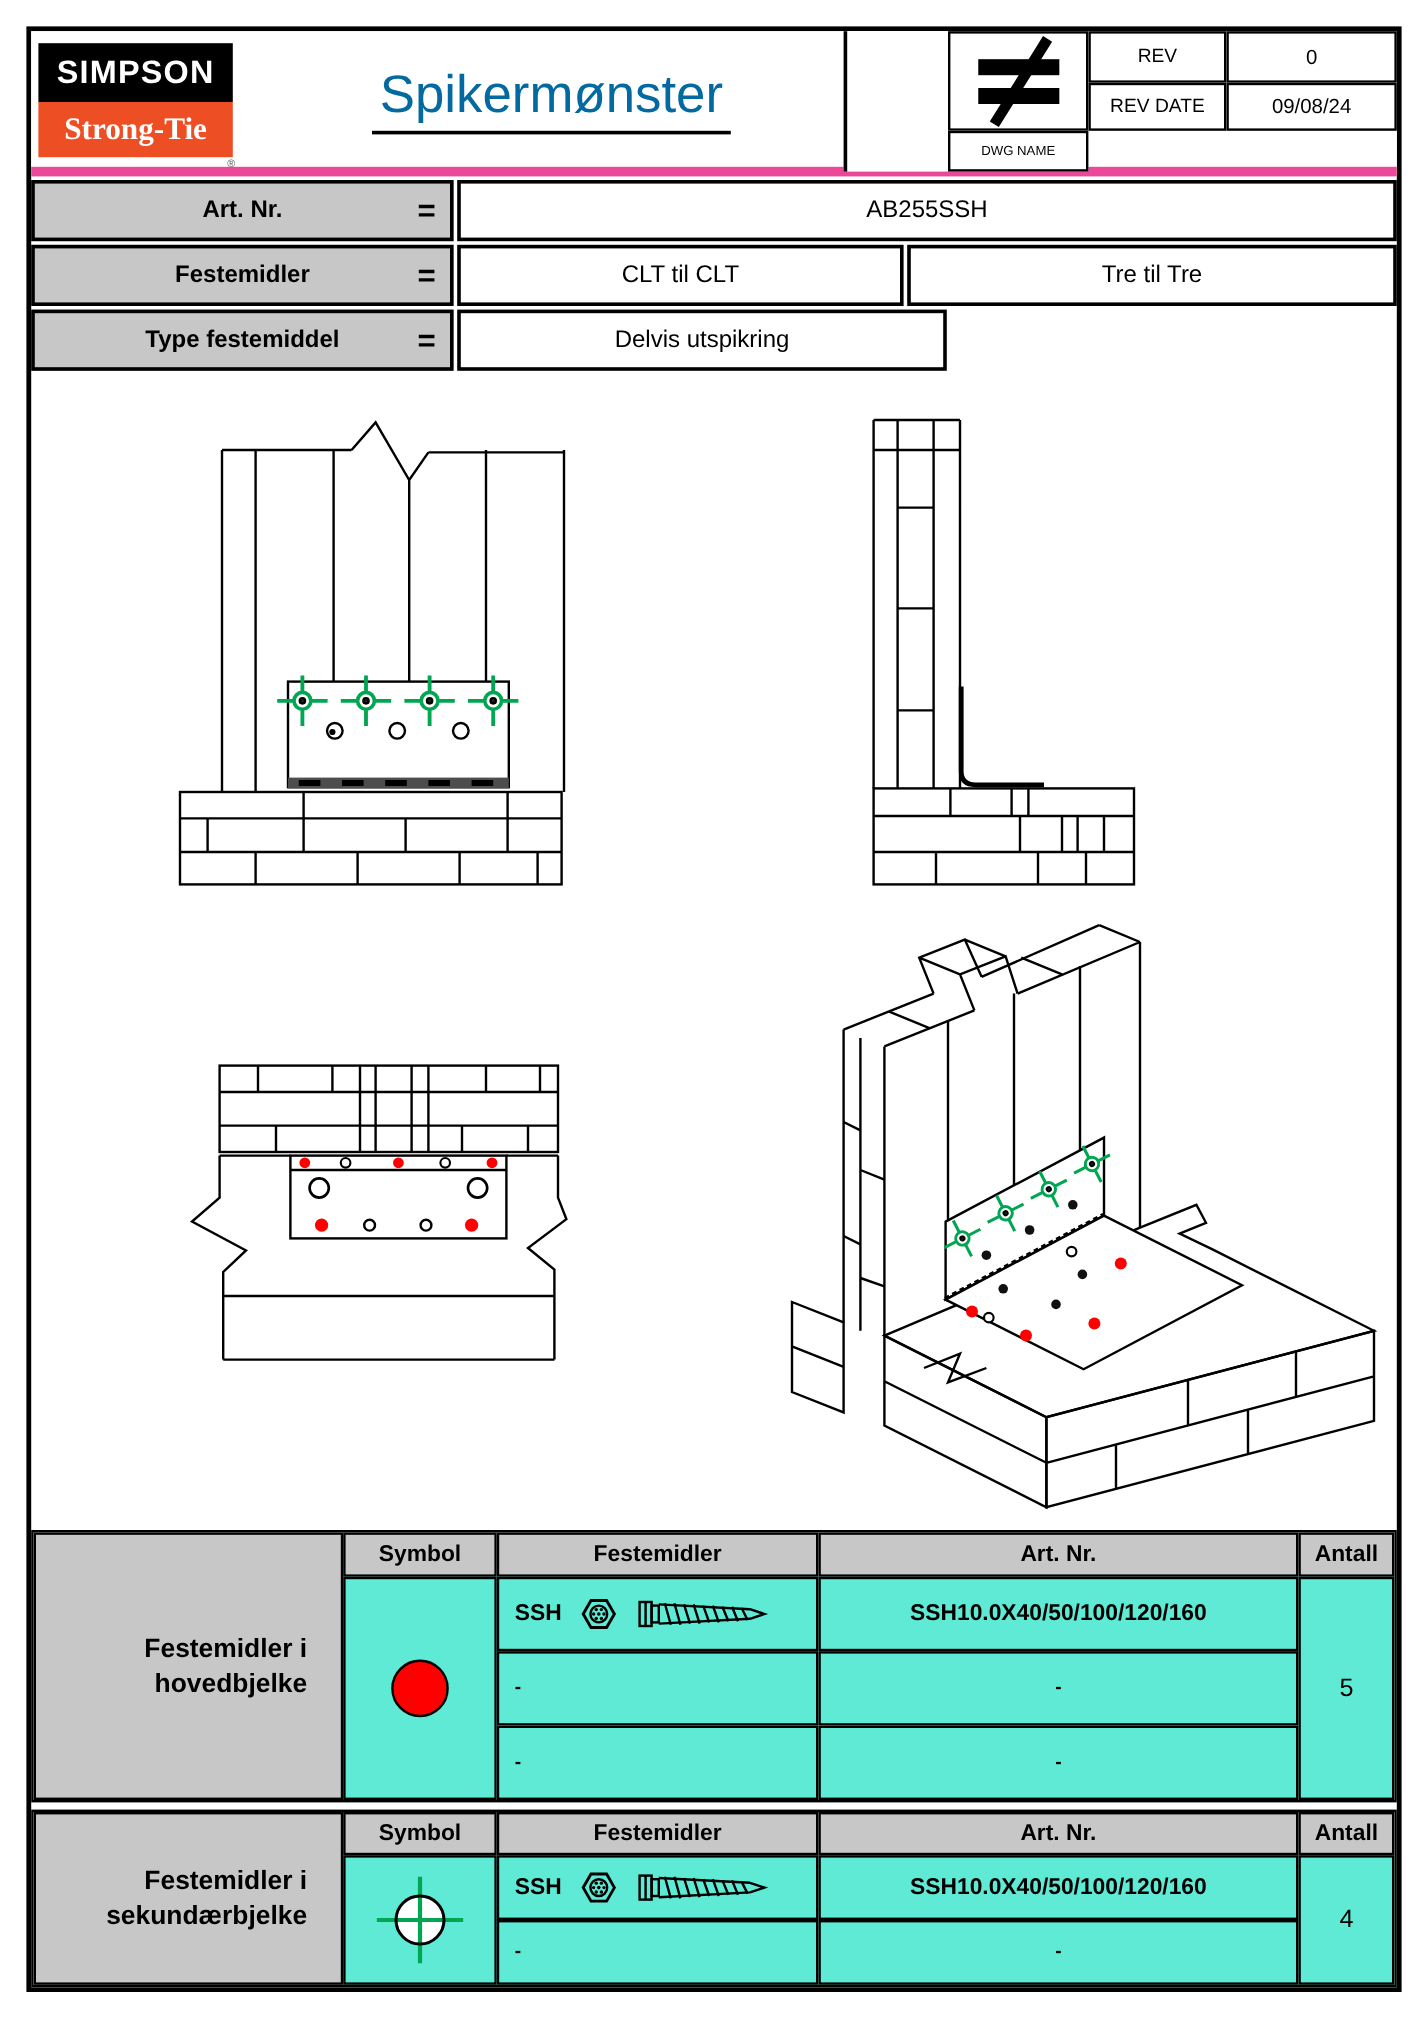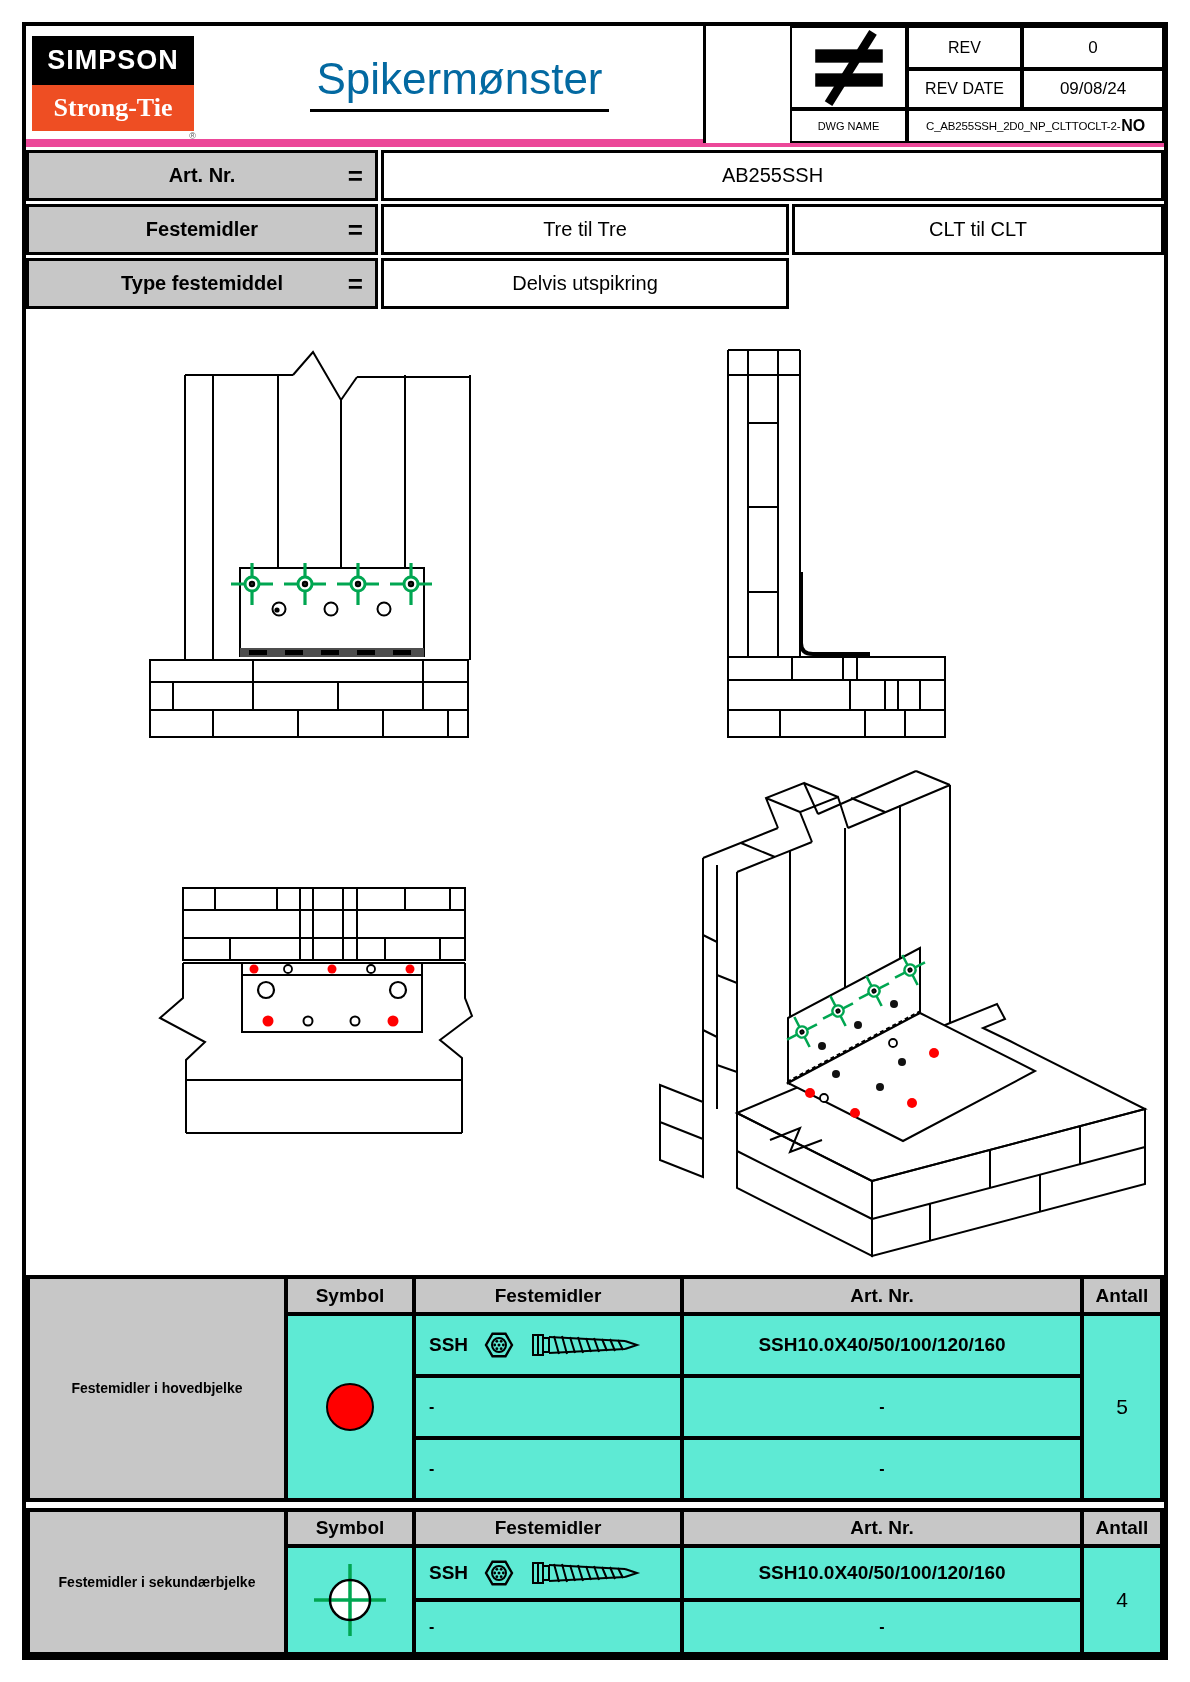--- a/index.html
+++ b/index.html
@@ -46,21 +46,21 @@
   
   .drawings { position:absolute; left:26px; top:311px; width:1138px; height:964px; }
 
   
   .ftable { position:absolute; left:26px; width:1138px; display:grid; border:2px solid #000;
             grid-template-columns:258px 128px 268px 400px 80px; background:#fff; }
   .ftable.t1 { top:1275px; grid-template-rows:37px 62px 62px 62px; }
   .ftable.t2 { top:1508px; grid-template-rows:36px 54px 54px; }
   .ftable > div { border:2px solid #000; display:flex; align-items:center; justify-content:center; background:#5eead4; }
   .fhead { background:#c7c7c7 !important; font-weight:bold; font-size:19px; }
-  .fgroup { background:#c7c7c7 !important; font-weight:bold; font-size:14px; text-align:left;
+  .fgroup { background:#c7c7c7 !important; font-weight:bold; font-size:22px; text-align:right;
             padding:0 28px; line-height:1.3; }
   .t1 .fgroup { grid-column:1; grid-row:1/5; }
   .t2 .fgroup { grid-column:1; grid-row:1/4; }
   .t1 .fsymbol { grid-column:2; grid-row:2/5; }
   .t2 .fsymbol { grid-column:2; grid-row:2/4; }
   .t1 .fantall { grid-column:5; grid-row:2/5; font-size:21px; }
   .t2 .fantall { grid-column:5; grid-row:2/4; font-size:21px; }
   .fcell-left { justify-content:flex-start !important; padding-left:13px; gap:16px; }
   .ssh-label { font-weight:bold; font-size:19px; }
   .fartnr { font-weight:bold; font-size:19px; }
@@ -89,42 +89,38 @@
           <rect x="12" y="24" width="76" height="15" fill="#000"></rect>
           <rect x="12" y="51" width="76" height="15" fill="#000"></rect>
           <line x1="27" y1="85" x2="77" y2="5" stroke="#000" stroke-width="10"></line>
         </svg>
       </div>
       <div class="rev-label" style="grid-column:3;grid-row:1;">REV</div>
       <div class="rev-value" style="grid-column:4;grid-row:1;">0</div>
       <div class="rev-label" style="grid-column:3;grid-row:2;">REV DATE</div>
       <div class="rev-value" style="grid-column:4;grid-row:2;">09/08/24</div>
       <div class="dwg-label" style="grid-column:2;grid-row:3;">DWG NAME</div>
-      <div class="dwg-value" style="grid-column:3/5;grid-row:3;">
-        <span>C_AB255SSH_2D0_NP_CLTTOCLT-2-</span>
-          <span class="big">NO</span>
-      </div>
     </div>
   </div>
 
   <div class="info">
     <div class="info-row">
       <div class="info-label">
         <span>Art. Nr.</span>
         <span class="info-eq">=</span>
       </div>
       <div class="info-val w-full">AB255SSH</div>
     </div>
     <div class="info-row">
       <div class="info-label">
         <span>Festemidler</span>
         <span class="info-eq">=</span>
       </div>
+      <div class="info-val w-right">CLT til CLT</div>
       <div class="info-val w-left">Tre til Tre</div>
-      <div class="info-val w-right">CLT til CLT</div>
     </div>
     <div class="info-row">
       <div class="info-label">
         <span>Type festemiddel</span>
         <span class="info-eq">=</span>
       </div>
       <div class="info-val w-left">Delvis utspikring</div>
     </div>
   </div>
 

